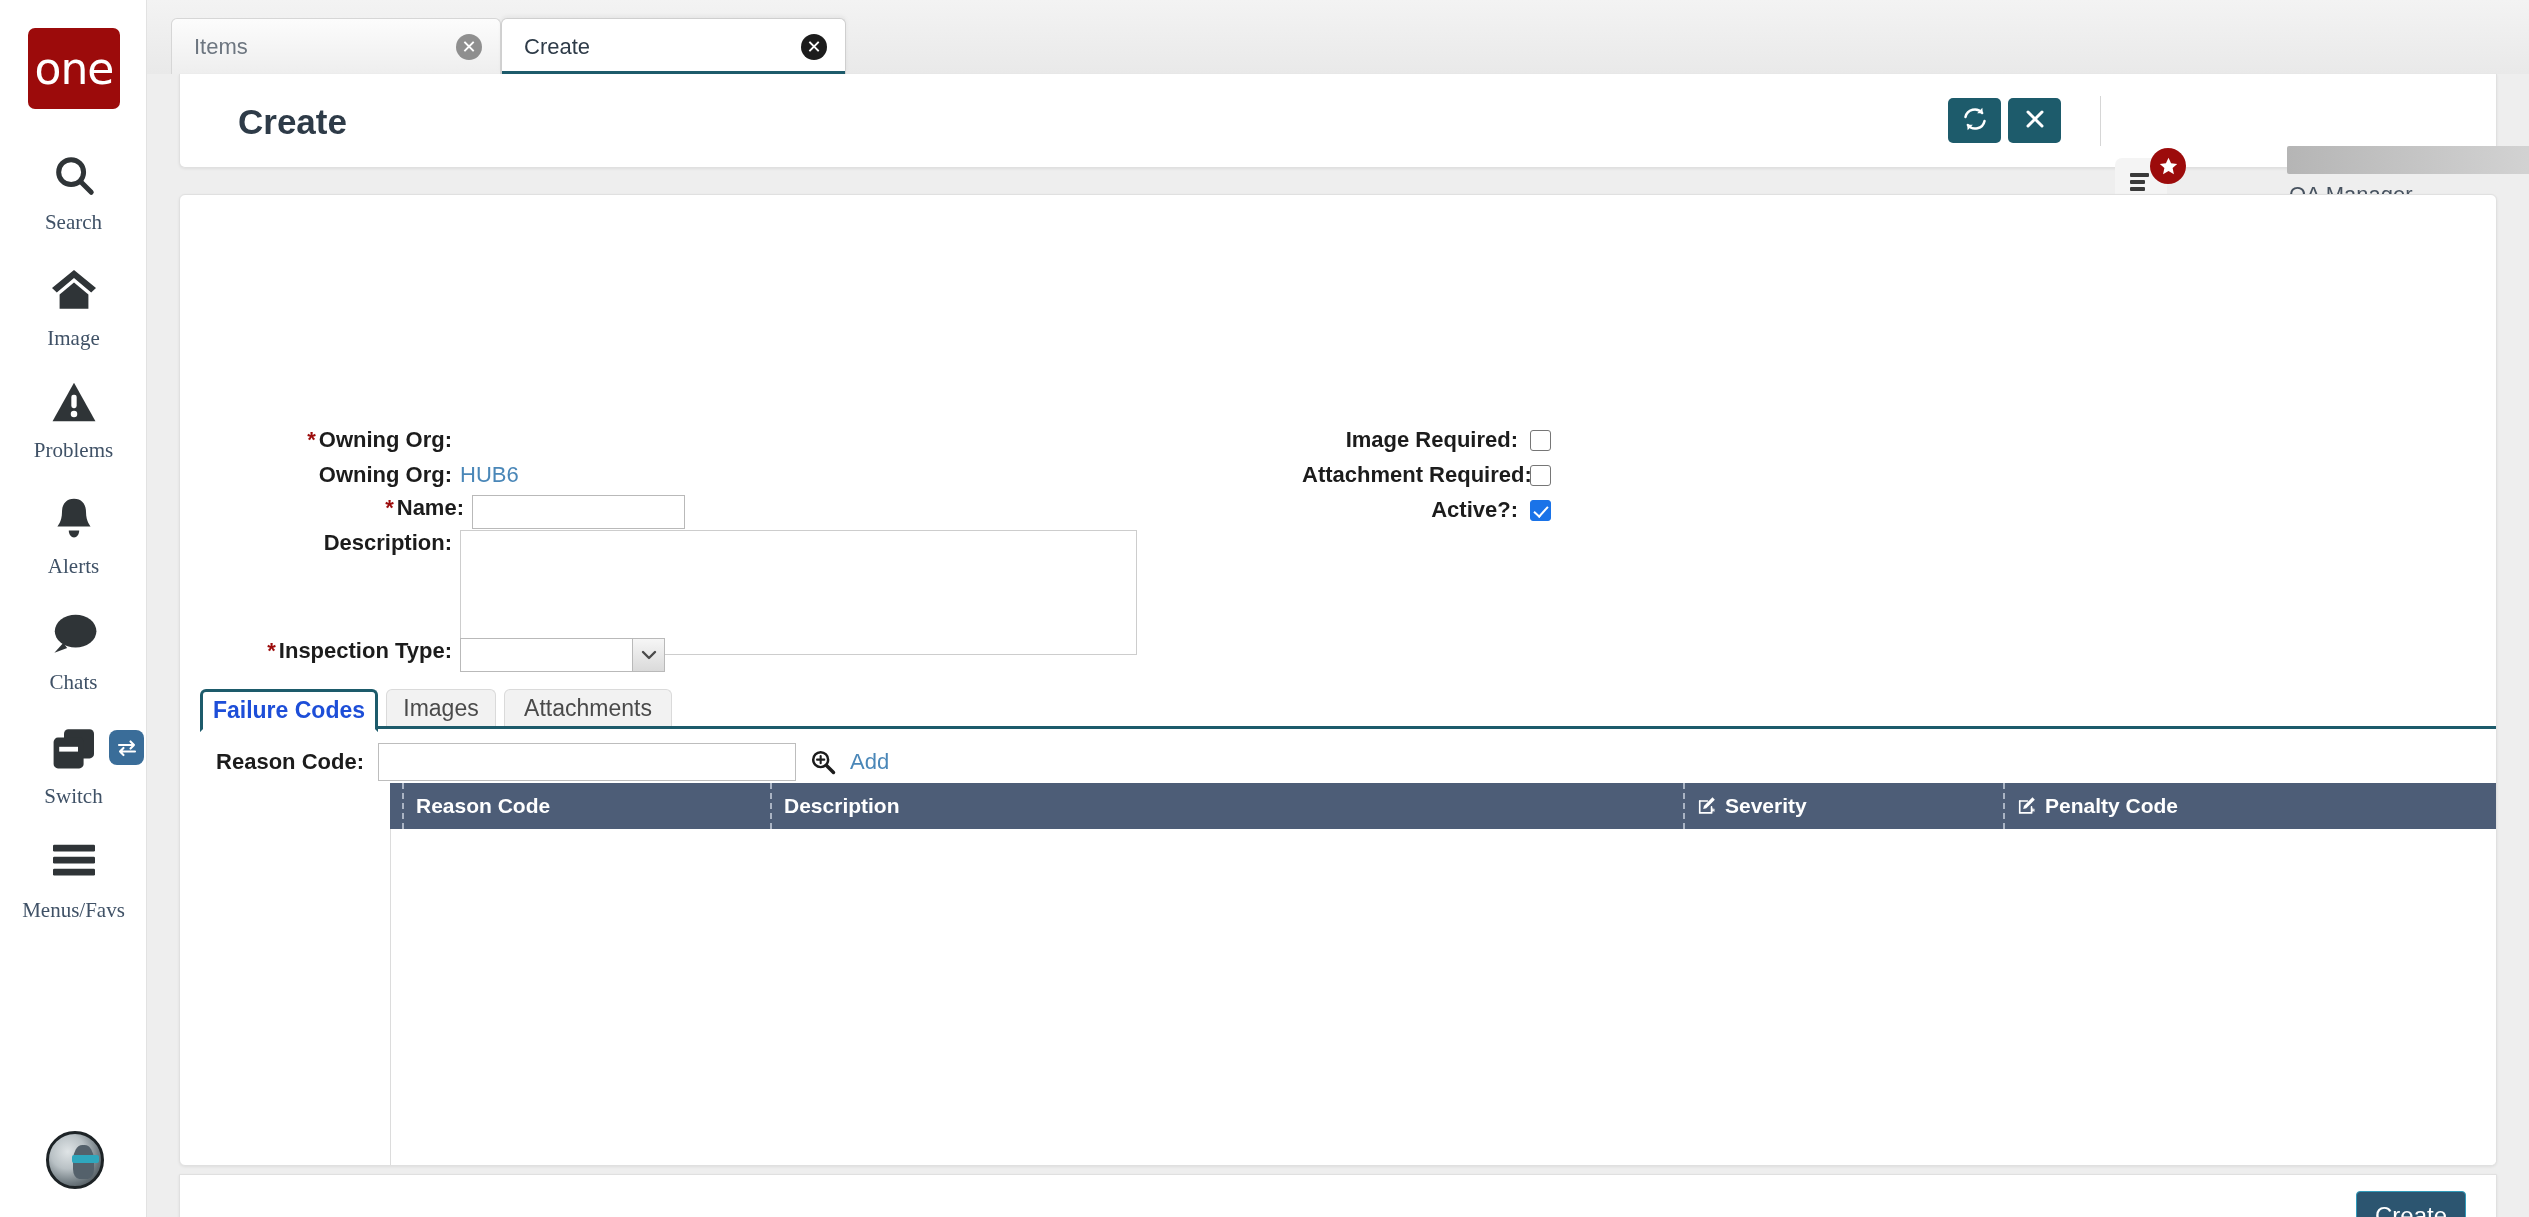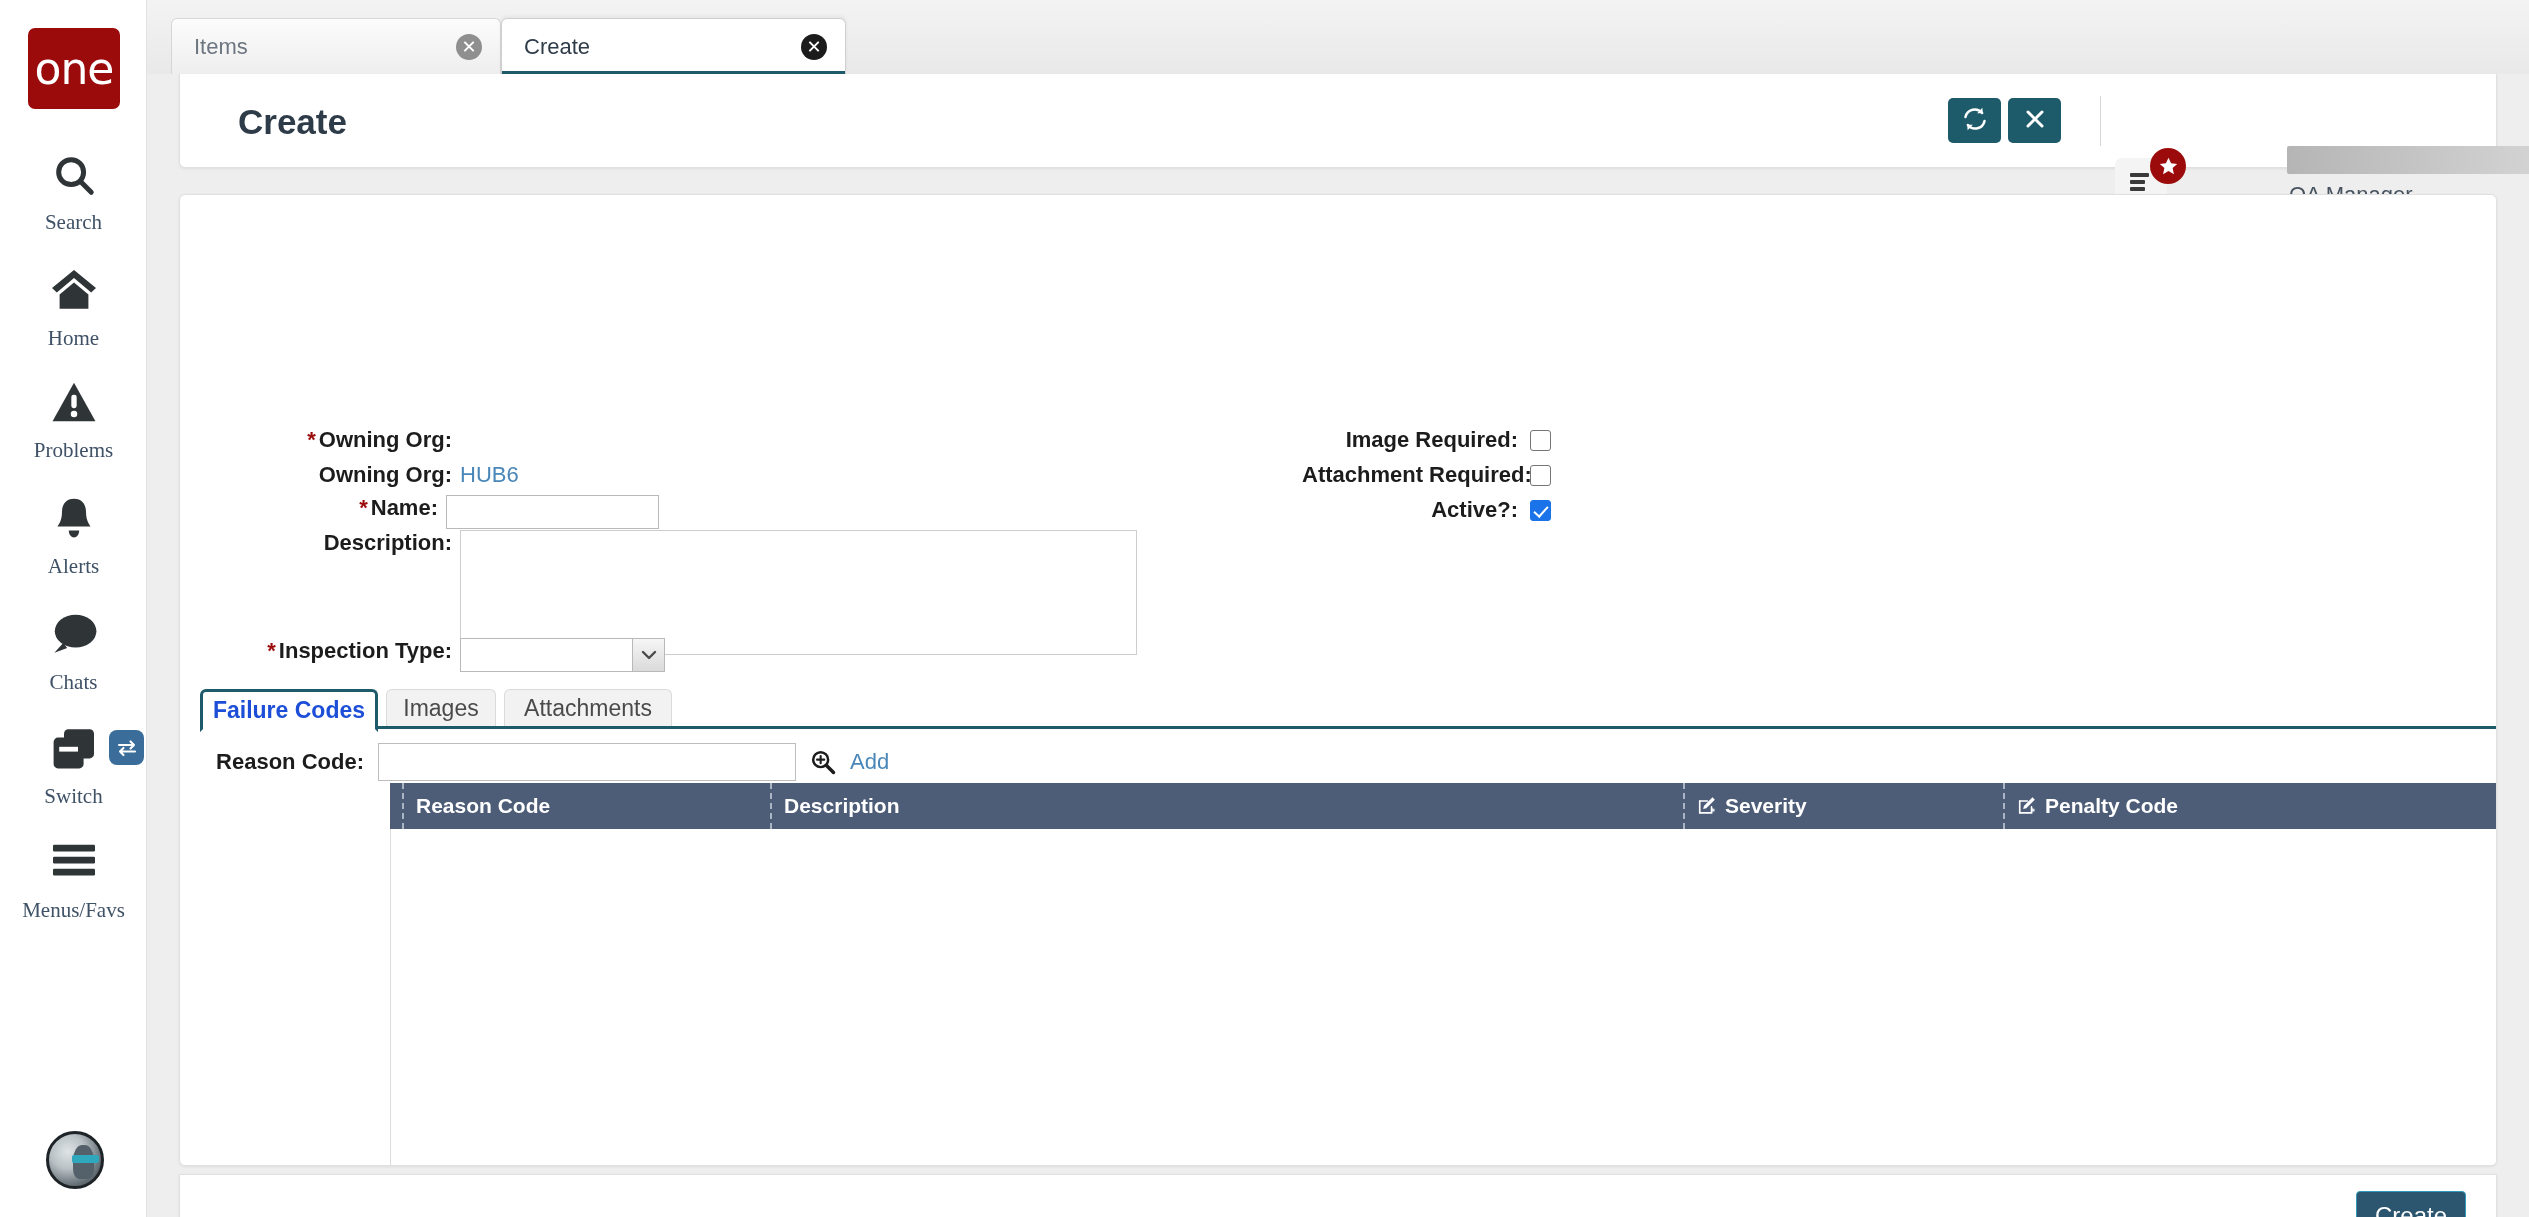--- a/index.html
+++ b/index.html
@@ -266,21 +266,21 @@
   .fvalue-link {
     font-size: 22px;
     color: #4a87b8;
     font-weight: normal;
   }
 
   .lblcol { width: 260px; text-align: right; padding-right: 8px; }
 
   #row-owningorg-req { left: 20px; top: 232px; width: 700px; }
   #row-owningorg     { left: 20px; top: 267px; width: 700px; }
-  #row-name          { left: 6px; top: 300px; width: 700px; }
+  #row-name          { left: 32px; top: 300px; width: 700px; }
   #row-description   { left: 20px; top: 335px; width: 980px; }
   #row-inspection    { left: 20px; top: 443px; width: 700px; }
 
   .text-input {
     width: 213px; height: 34px;
     border: 1px solid #b9b9b9;
     background: #ffffff;
     font-size: 21px;
     padding: 0 7px;
     font-family: "Liberation Sans", sans-serif;
@@ -499,21 +499,21 @@
       <span class="rail-label">Search</span>
     </div>
 
     <div class="rail-item" id="rail-home">
       <span class="rail-icon">
         <svg width="48" height="44" viewBox="0 0 24 22" fill="#2f3437">
           <path d="M12 1 L23 10 L20.6 12.3 L12 5 L3.4 12.3 L1 10 Z"></path>
           <path d="M12 7.3 L19.2 13.2 L19.2 20.4 L4.8 20.4 L4.8 13.2 Z"></path>
         </svg>
       </span>
-      <span class="rail-label">Home</span>
+      <span class="rail-label">Image</span>
     </div>
 
     <div class="rail-item" id="rail-problems">
       <span class="rail-icon">
         <svg width="46" height="44" viewBox="0 0 24 22" fill="#2f3437">
           <path d="M12 1 L23.2 21 L0.8 21 Z"></path>
           <rect x="10.6" y="7.2" width="2.8" height="7" rx="1.2" fill="#ffffff"></rect>
           <circle cx="12" cy="17.2" r="1.7" fill="#ffffff"></circle>
         </svg>
       </span>

